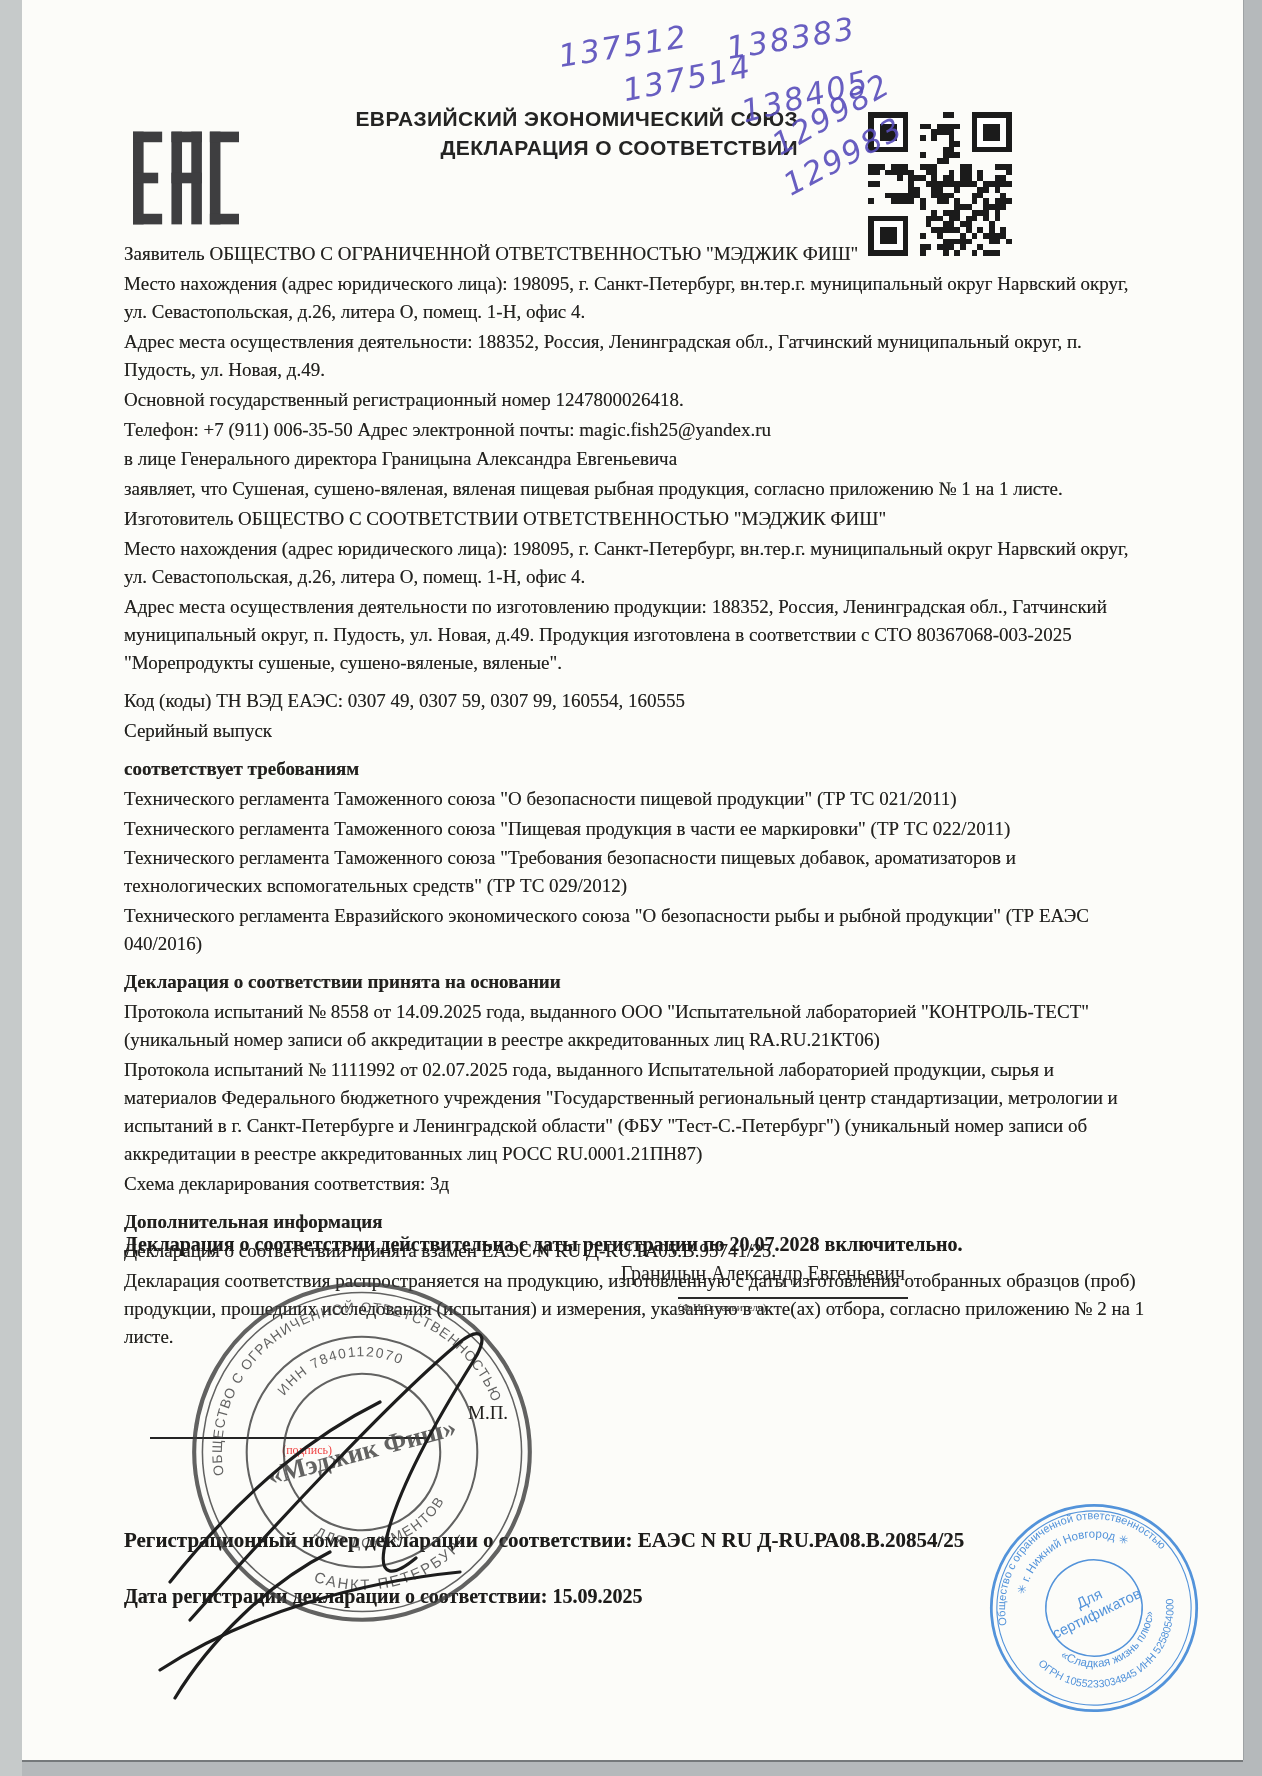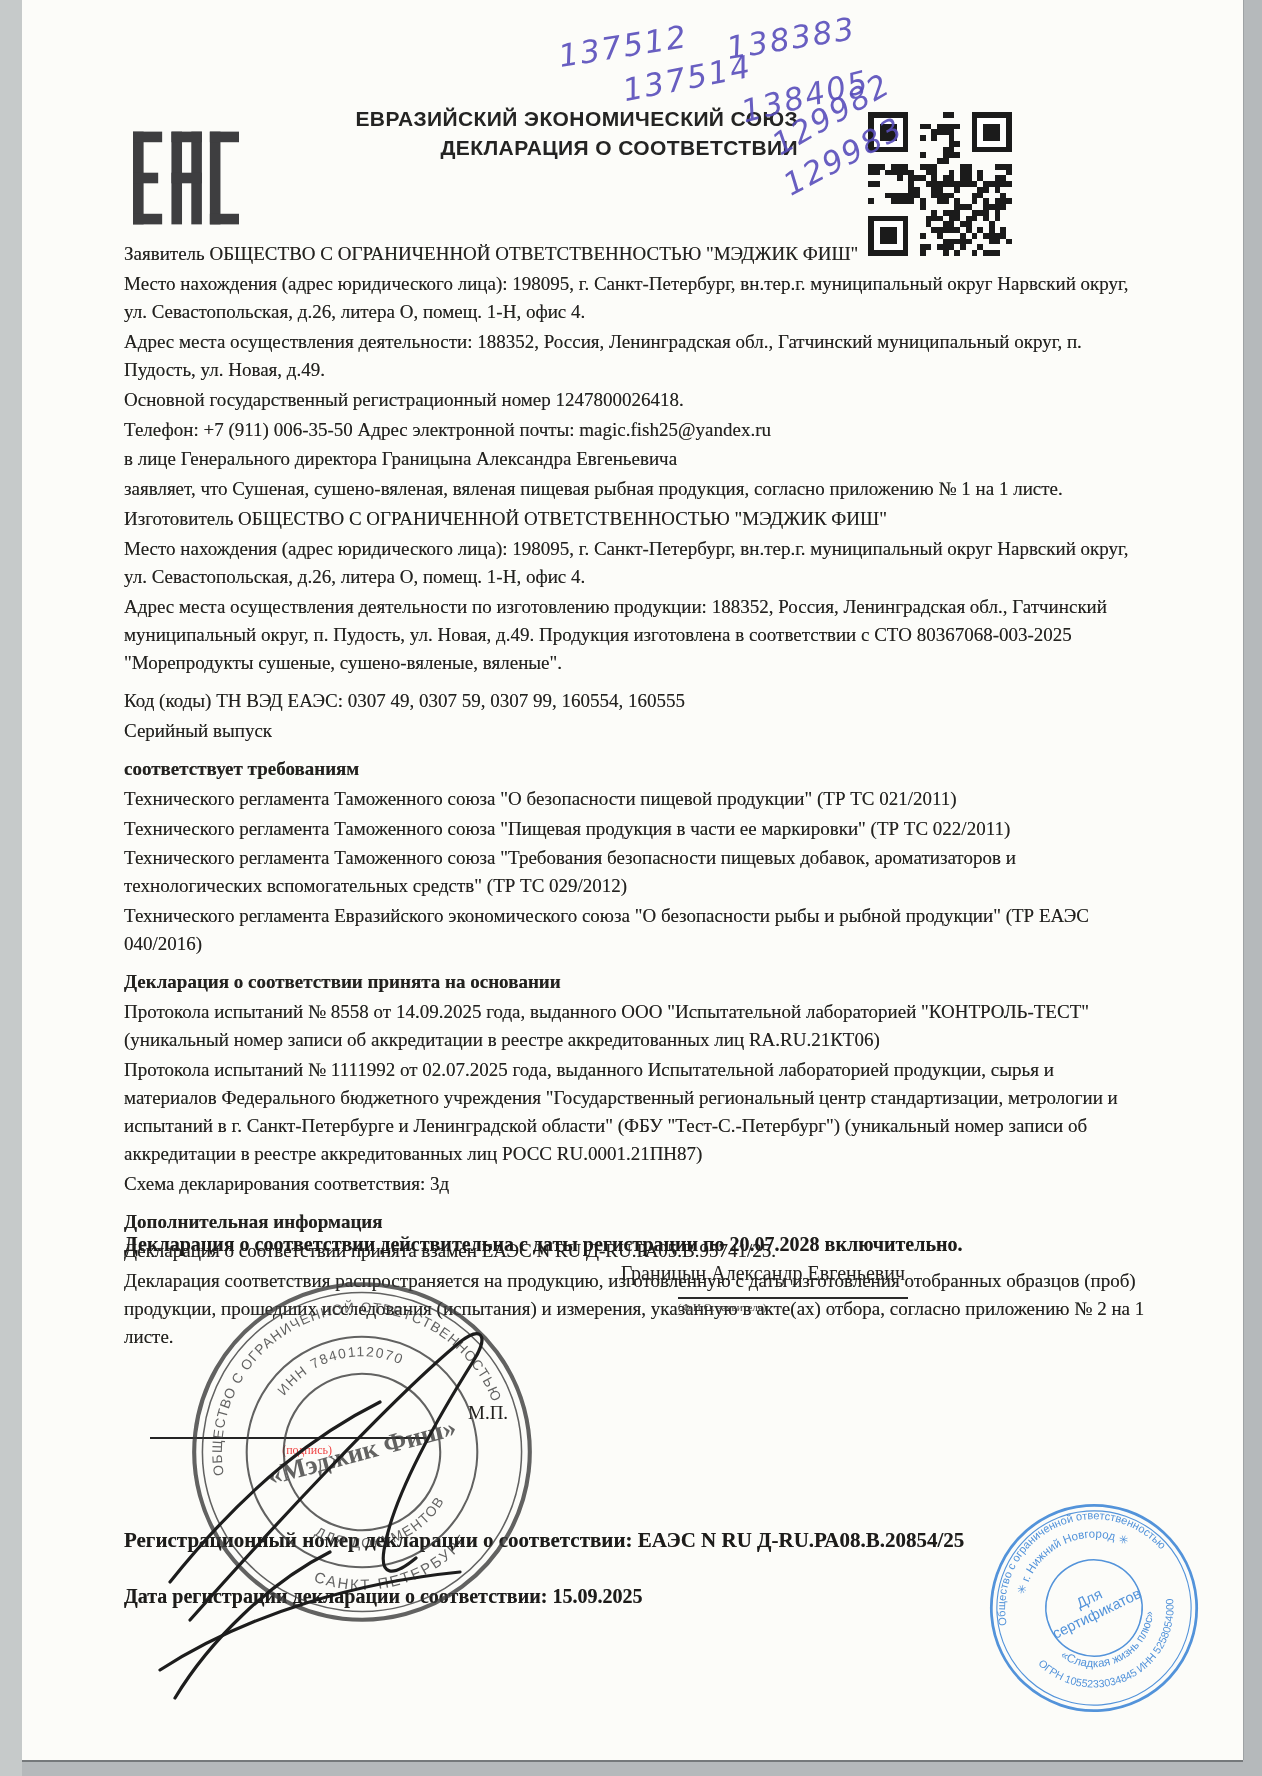--- a/index.html
+++ b/index.html
@@ -313,21 +313,21 @@
       <div class="para"><span class="lead"></span><span>Адрес места осуществления деятельности: 188352, Россия, Ленинградская обл., Гатчинский муниципальный округ, п. Пудость, ул. Новая, д.49.</span></div>
 
       <div class="para"><span class="lead"></span><span>Основной государственный регистрационный номер 1247800026418.</span></div>
 
       <div class="para"><span class="lead"></span><span>Телефон: +7 (911) 006-35-50 Адрес электронной почты: magic.fish25@yandex.ru</span></div>
 
       <div class="para"><span class="lead">в лице</span><span> Генерального директора Границына Александра Евгеньевича</span></div>
 
       <div class="para"><span class="lead">заявляет, что</span><span> Сушеная, сушено-вяленая, вяленая пищевая рыбная продукция, согласно приложению № 1 на 1 листе.</span></div>
 
-      <div class="para"><span class="lead"></span><span>Изготовитель ОБЩЕСТВО С ОГРАНИЧЕННОЙ ОТВЕТСТВЕННОСТЬЮ "МЭДЖИК ФИШ"</span></div>
+      <div class="para"><span class="lead"></span><span>Изготовитель ОБЩЕСТВО С СООТВЕТСТВИИ ОТВЕТСТВЕННОСТЬЮ "МЭДЖИК ФИШ"</span></div>
 
       <div class="para"><span class="lead"></span><span>Место нахождения (адрес юридического лица): 198095, г. Санкт-Петербург, вн.тер.г. муниципальный округ Нарвский округ, ул. Севастопольская, д.26, литера О, помещ. 1-Н, офис 4.</span></div>
 
       <div class="para"><span class="lead"></span><span>Адрес места осуществления деятельности по изготовлению продукции: 188352, Россия, Ленинградская обл., Гатчинский муниципальный округ, п. Пудость, ул. Новая, д.49. Продукция изготовлена в соответствии с СТО 80367068-003-2025 "Морепродукты сушеные, сушено-вяленые, вяленые".</span></div>
 
       <div class="para gap"><span class="lead"></span><span>Код (коды) ТН ВЭД ЕАЭС: 0307 49, 0307 59, 0307 99, 160554, 160555</span></div>
 
       <div class="para"><span class="lead"></span><span>Серийный выпуск</span></div>
 
       <div class="para bold gap"><span class="lead"></span><span>соответствует требованиям</span></div>

